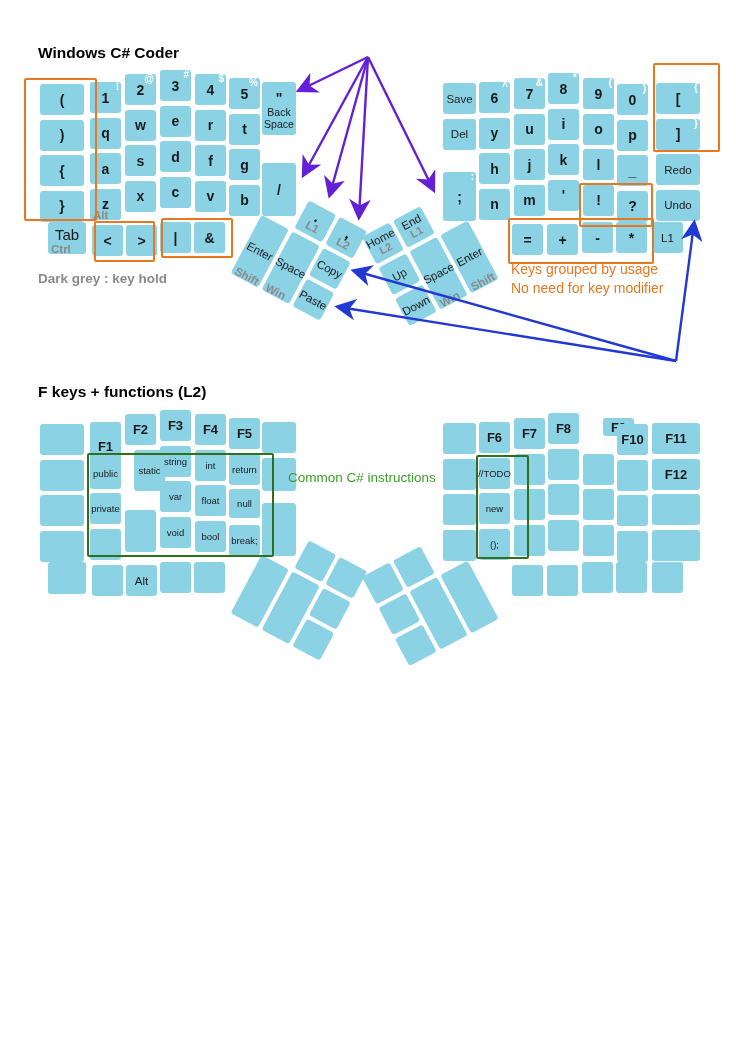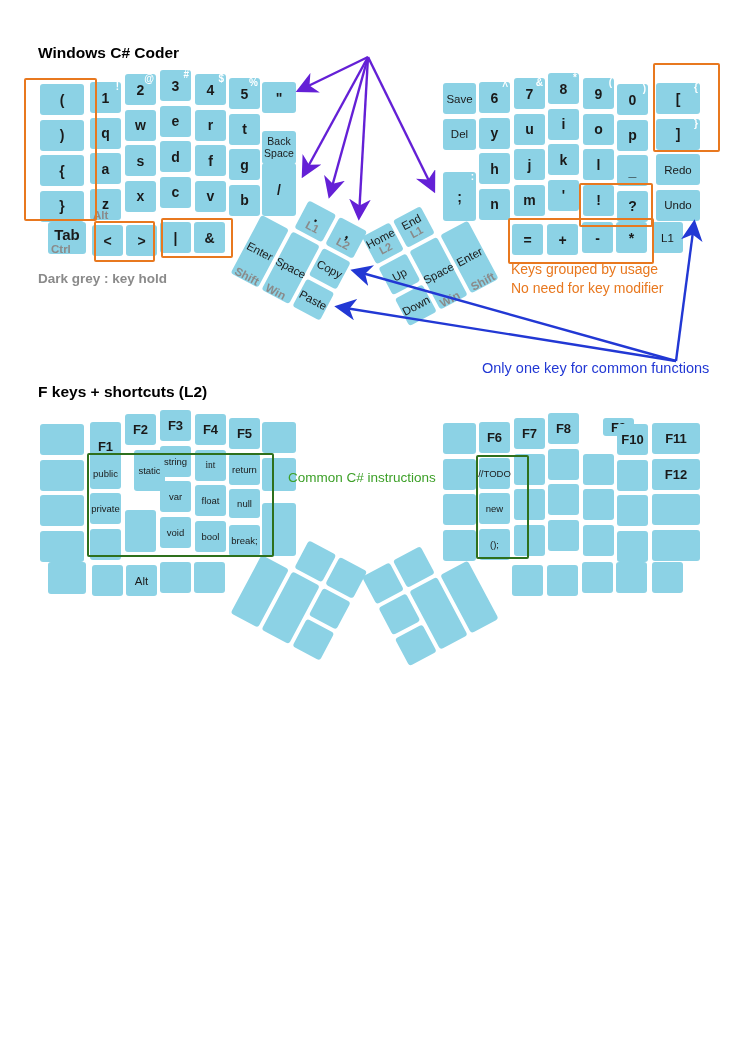--- a/index.html
+++ b/index.html
@@ -8,21 +8,21 @@
   .key{position:absolute;background:#8CD2E5;border-radius:3px;display:flex;
        align-items:center;justify-content:center;color:#1a1a1a;z-index:1;box-sizing:border-box;}
   .key .lbl{position:relative;z-index:1;white-space:pre-wrap;text-align:center;}
   .key .sup{position:absolute;top:-1px;right:2px;color:#ffffff;font-weight:bold;font-size:10px;z-index:2;}
   .key .sub{position:absolute;left:3px;bottom:-1px;color:#8a8a8a;font-weight:bold;font-size:11.5px;z-index:2;}
   .key.s .lbl{font-weight:bold;font-size:14px;}
   .key.w .lbl{font-size:11.5px;}
   .key.w2 .lbl{font-size:10.5px;line-height:1.1;}
   .key.f .lbl{font-weight:bold;font-size:13px;}
   .key.c .lbl{font-size:9.5px;}
-  .key.t .lbl{font-weight:bold;font-size:15px;margin-bottom:8px;}
+  .key.t .lbl{font-weight:normal;font-size:15px;margin-bottom:8px;}
   .key.dot{flex-direction:column;}
   .key.dot .lbl{font-weight:bold;font-size:16px;line-height:10px;margin-top:2px;}
   .key.dot .sub{position:static;font-size:11.5px;line-height:12px;}
   .key.stackw{flex-direction:column;}
   .key.stackw .lbl{font-size:11.5px;line-height:12px;}
   .key.stackw .sub{position:static;font-size:11px;line-height:11px;}
   .cluster{position:absolute;transform-origin:0 0;z-index:1;}
   .box{position:absolute;z-index:3;border-radius:2px;}
   .box.orange{border:2.5px solid #E8781F;}
   .box.green{border:2.5px solid #2E701C;}
@@ -36,22 +36,21 @@
   #arrows{position:absolute;left:0;top:0;z-index:4;pointer-events:none;}
 </style>
 </head>
 <body>
 
 <div id="stage">
   <div class="note title" style="left:38px;top:44px;">Windows C# Coder</div>
   <div class="note greynote" style="left:38px;top:271px;">Dark grey : key hold</div>
   <div class="note orangenote" style="left:511px;top:260px;">Keys grouped by usage</div>
   <div class="note orangenote" style="left:511px;top:279px;">No need for key modifier</div>
-  <div class="note bluenote" style="left:482px;top:360px;">Only one key for common functions</div>
-  <div class="note title" style="left:38px;top:383px;">F keys + shortcuts (L2)</div>
+  <div class="note title" style="left:38px;top:383px;">F keys + functions (L2)</div>
   <div class="note greennote" style="left:288px;top:470px;">Common C# instructions</div>
   <svg id="arrows" width="736" height="1041">
       <defs>
         <marker id="ap" markerWidth="9" markerHeight="9" refX="7" refY="4.5" orient="auto">
           <path d="M0,0 L9,4.5 L0,9 L2.6,4.5 Z" fill="#6420D6"></path>
         </marker>
         <marker id="ab" markerWidth="9" markerHeight="9" refX="7" refY="4.5" orient="auto">
           <path d="M0,0 L9,4.5 L0,9 L2.6,4.5 Z" fill="#2238D4"></path>
         </marker>
       </defs>
@@ -139,21 +138,21 @@
     </div>
     <div class="key s" style="left: 229px; top: 149px; width: 31px; height: 31px;">
       <span class="lbl">g</span>
     </div>
     <div class="key s" style="left: 229px; top: 184.5px; width: 31px; height: 31px;">
       <span class="lbl">b</span>
     </div>
     <div class="key s" style="left: 262px; top: 82px; width: 34px; height: 31px;">
       <span class="lbl">"</span>
     </div>
-    <div class="key w2" style="left: 262px; top: 131px; width: 34px; height: 33px;">
+    <div class="key w2" style="left: 262px; top: 102px; width: 34px; height: 33px;">
       <span class="lbl">Back Space</span>
     </div>
     <div class="key s" style="left: 262px; top: 163px; width: 34px; height: 53px;">
       <span class="lbl">/</span>
     </div>
     <div class="key t" style="left: 48px; top: 222px; width: 38px; height: 32px;">
       <span class="lbl">Tab</span>
       <span class="sub">Ctrl</span>
     </div>
     <div class="key s" style="left: 92px; top: 225px; width: 31px; height: 31px;">
@@ -306,21 +305,21 @@
     </div>
     <div class="key c" style="left: 160px; top: 481px; width: 31px; height: 31px;">
       <span class="lbl">var</span>
     </div>
     <div class="key c" style="left: 160px; top: 516.5px; width: 31px; height: 31px;">
       <span class="lbl">void</span>
     </div>
     <div class="key f" style="left: 195px; top: 414px; width: 31px; height: 31px;">
       <span class="lbl">F4</span>
     </div>
-    <div class="key c" style="left: 195px; top: 449.5px; width: 31px; height: 31px; font-family: Liberation Serif, serif;">
+    <div class="key c" style="left: 195px; top: 449.5px; width: 31px; height: 31px;">
       <span class="lbl">int</span>
     </div>
     <div class="key c" style="left: 195px; top: 485px; width: 31px; height: 31px;">
       <span class="lbl">float</span>
     </div>
     <div class="key c" style="left: 195px; top: 520.5px; width: 31px; height: 31px;">
       <span class="lbl">bool</span>
     </div>
     <div class="key f" style="left: 229px; top: 418px; width: 31px; height: 31px;">
       <span class="lbl">F5</span>

